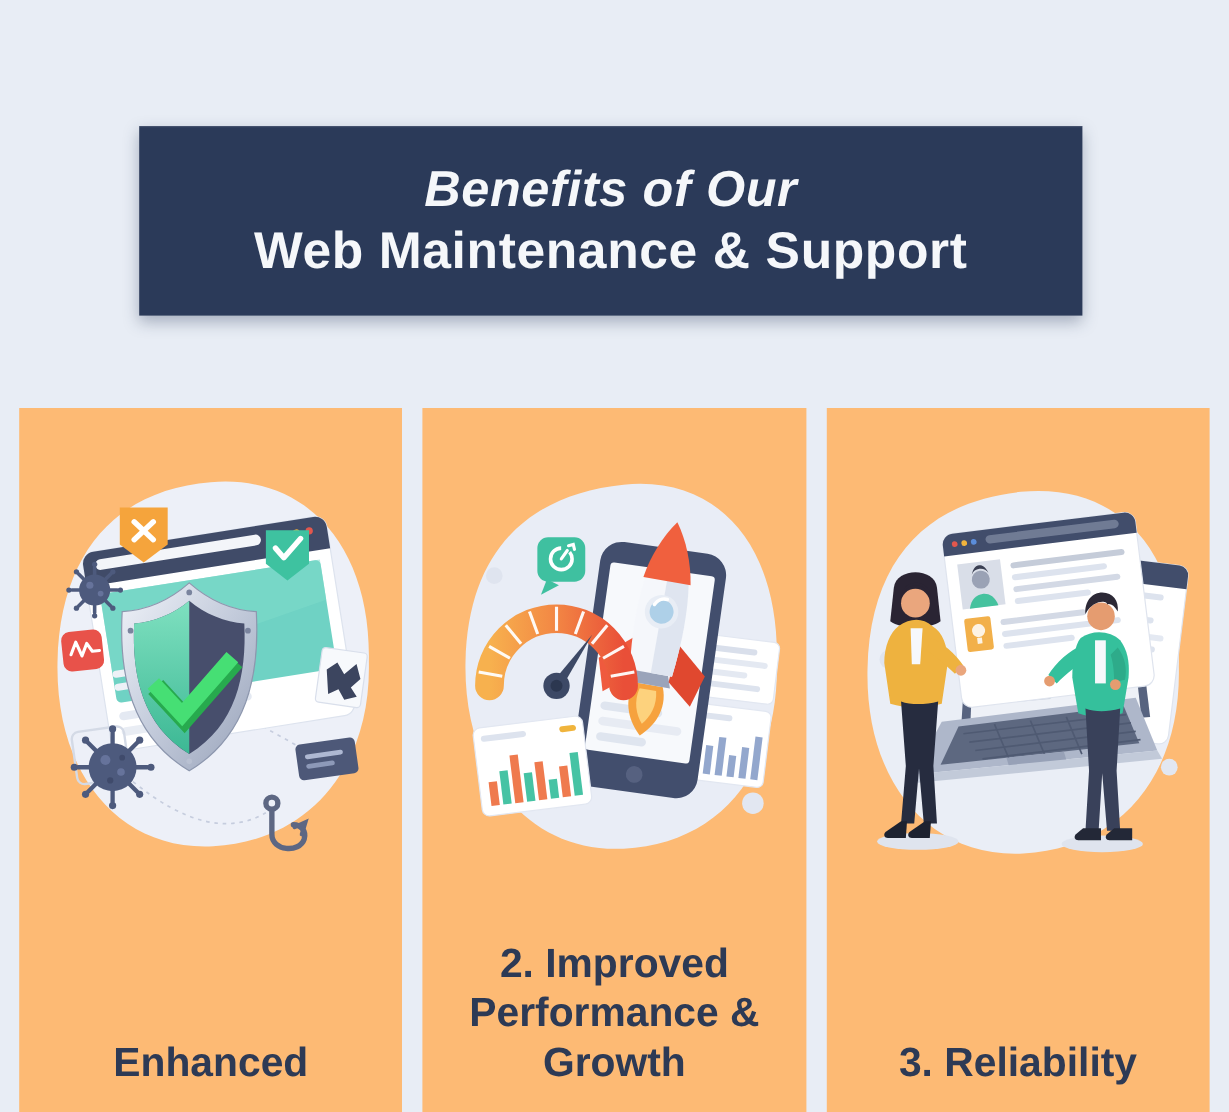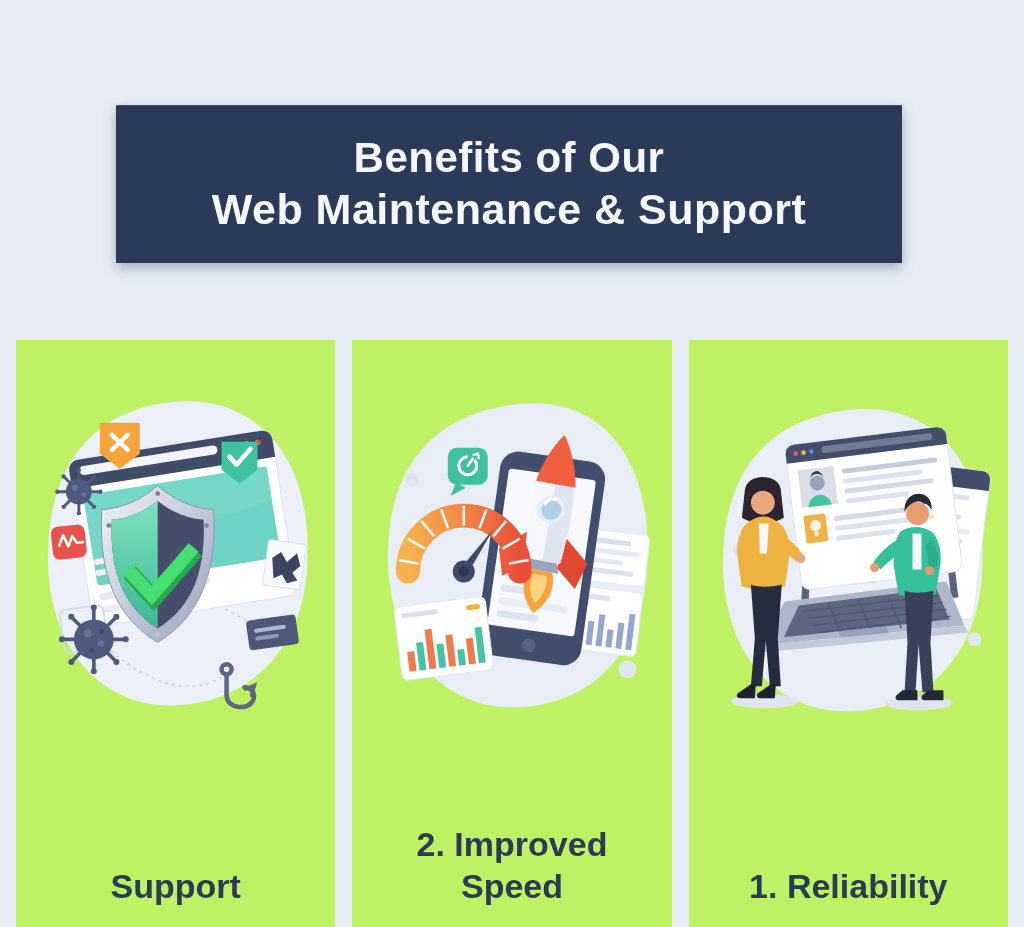--- a/index.html
+++ b/index.html
@@ -8,28 +8,28 @@
     background:#e8edf5;
     font-family:"Liberation Sans",sans-serif;
   }
   .banner{
     position:absolute;left:116px;top:105px;width:786px;height:158px;
     background:#2b3a59;color:#f5f7fa;
     display:flex;flex-direction:column;align-items:center;justify-content:center;
     text-align:center;
     box-shadow:0 5px 12px rgba(43,58,90,.35), inset 0 1px 0 rgba(255,255,255,.12);
   }
-  .banner-line1{font-size:42px;font-weight:700;line-height:1.25;letter-spacing:.5px;}
+  .banner-line1{font-size:42px;font-weight:700;line-height:1.25;letter-spacing:.5px;font-style:italic;}
   .banner-line2{font-size:43px;font-weight:700;line-height:1.2;letter-spacing:.5px;}
   .cards{
     position:absolute;left:0;top:340px;width:1024px;height:587px;
     display:flex;gap:17px;padding:0 16px;box-sizing:border-box;
   }
   .card{
-    flex:1;background:#bef264;display:flex;flex-direction:column;min-width:0;
+    flex:1;background:#fdba74;display:flex;flex-direction:column;min-width:0;
   }
   .illo{flex:0 0 auto;width:100%;}
   .illo svg{display:block;width:100%;height:auto;}
   .caption{
     margin:auto 0 0 0;padding:0 8px 20px;
     text-align:center;font-size:34px;font-weight:700;color:#2d3a55;line-height:1.22;
   }
   .cl{display:block;}
 </style>
 </head>
@@ -160,21 +160,21 @@
         </g>
 
         <g stroke="#5d6783" fill="none" stroke-width="4.5" stroke-linecap="round">
           <circle cx="211" cy="330" r="5"></circle>
           <path d="M211 336v20c0 14 23 16 27 4 2-7-3-12-9-12"></path>
           <path d="M230 350l9-4-3 10" stroke-width="3.5"></path>
         </g>
       </svg>
     </div>
     <h2 class="caption">
-      <span class="cl">Support</span>
+      <span class="cl">Enhanced</span>
     </h2>
   </section>
 
   <section class="card">
     <div class="illo">
       <svg viewBox="0 0 320 430">
         <defs>
           <linearGradient id="gSpeed" x1="0" y1="0" x2="1" y2="0">
             <stop offset="0" stop-color="#f7b14e"></stop>
               <stop offset=".45" stop-color="#f38b45"></stop>
@@ -255,21 +255,22 @@
         <g>
           <rect x="96" y="108" width="40" height="37" rx="9" fill="#3fc0a0"></rect>
           <path d="M104 143l-5 13 15-8Z" fill="#3fc0a0"></path>
           <circle cx="116" cy="126" r="9" stroke="#ffffff" stroke-width="3" fill="none" stroke-dasharray="42 8"></circle>
           <path d="M116 126l5-7M122 115l4-1 1 4" stroke="#ffffff" stroke-width="2.6" fill="none" stroke-linecap="round"></path>
         </g>
       </svg>
     </div>
     <h2 class="caption">
       <span class="cl">2. Improved</span>
-      <span class="cl">Speed</span>
+      <span class="cl">Performance &amp;</span>
+      <span class="cl">Growth</span>
     </h2>
   </section>
 
   <section class="card">
     <div class="illo">
       <svg viewBox="0 0 320 430">
         <path d="M162 70c82-8 134 50 132 146 2 92-50 152-130 156-80 4-132-62-130-154C36 124 86 78 162 70Z" fill="#eaeef6"></path>
         <circle cx="52" cy="210" r="8" fill="#dfe4ef"></circle>
         <circle cx="286" cy="300" r="7" fill="#e2e7f1"></circle>
 
@@ -360,17 +361,17 @@
           <rect x="224" y="194" width="9" height="36" fill="#f6f8fb"></rect>
           <path d="M243 200c6 8 8 18 6 27l-9 2c0-9-1-17-3-23Z" fill="#2eab8a"></path>
           <circle cx="241" cy="231" r="4.5" fill="#e59c70"></circle>
           <path d="M216 251l3 52-3 50h11l3-48 4 48h11l-3-50 3-52c-11 3-21 3-29 0Z" fill="#39415a"></path>
           <path d="M214 351h15v10h-19c-3 0-4-3-2-5Z" fill="#232837"></path>
           <path d="M240 351h15v10h-19c-3 0-4-3-2-5Z" fill="#232837"></path>
         </g>
       </svg>
     </div>
     <h2 class="caption">
-      <span class="cl">1. Reliability</span>
+      <span class="cl">3. Reliability</span>
     </h2>
   </section>
 
 </div>
 
 </body></html>

